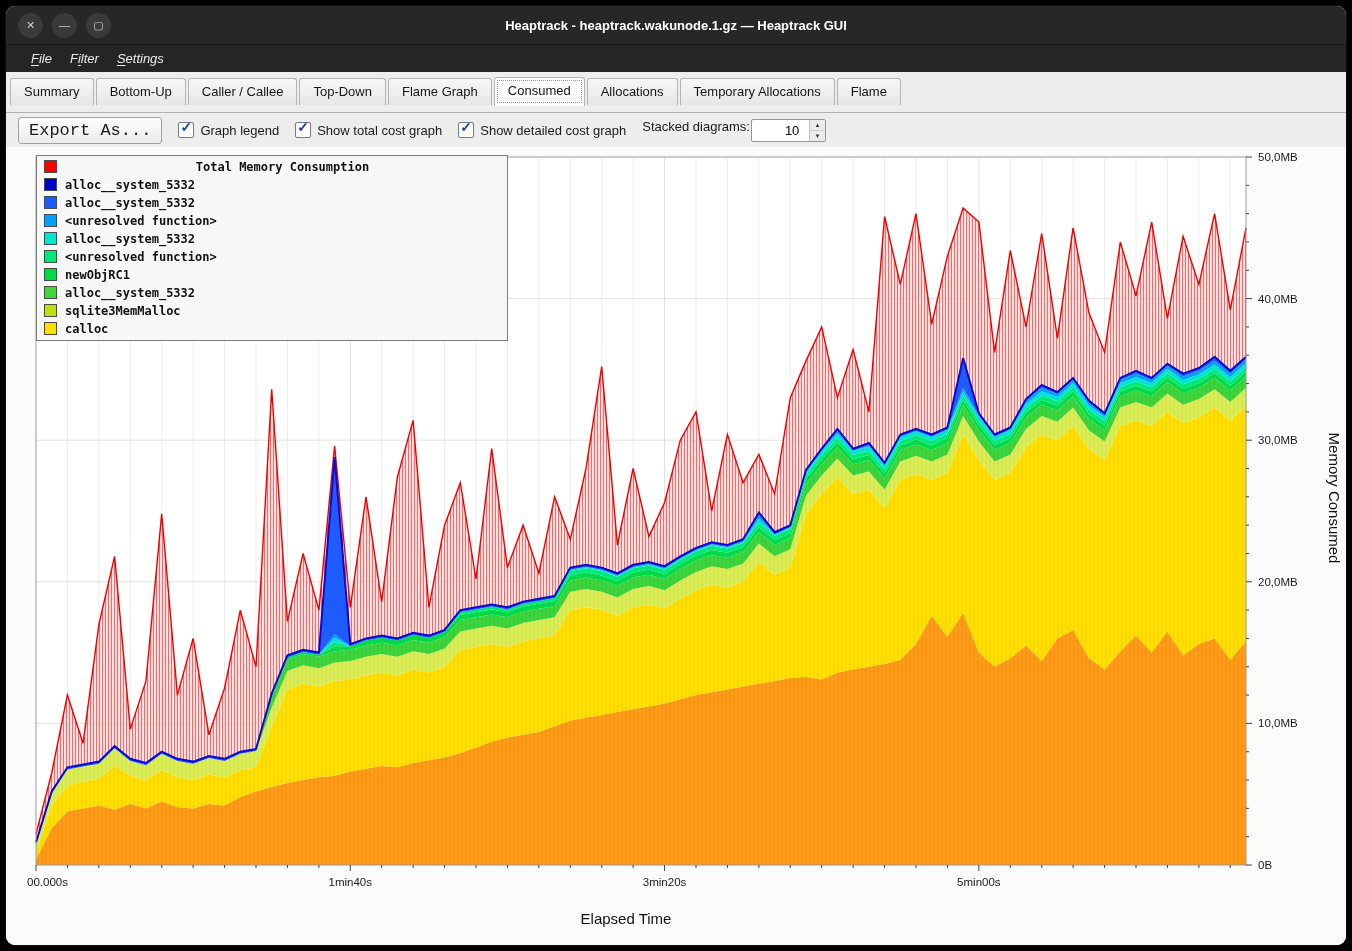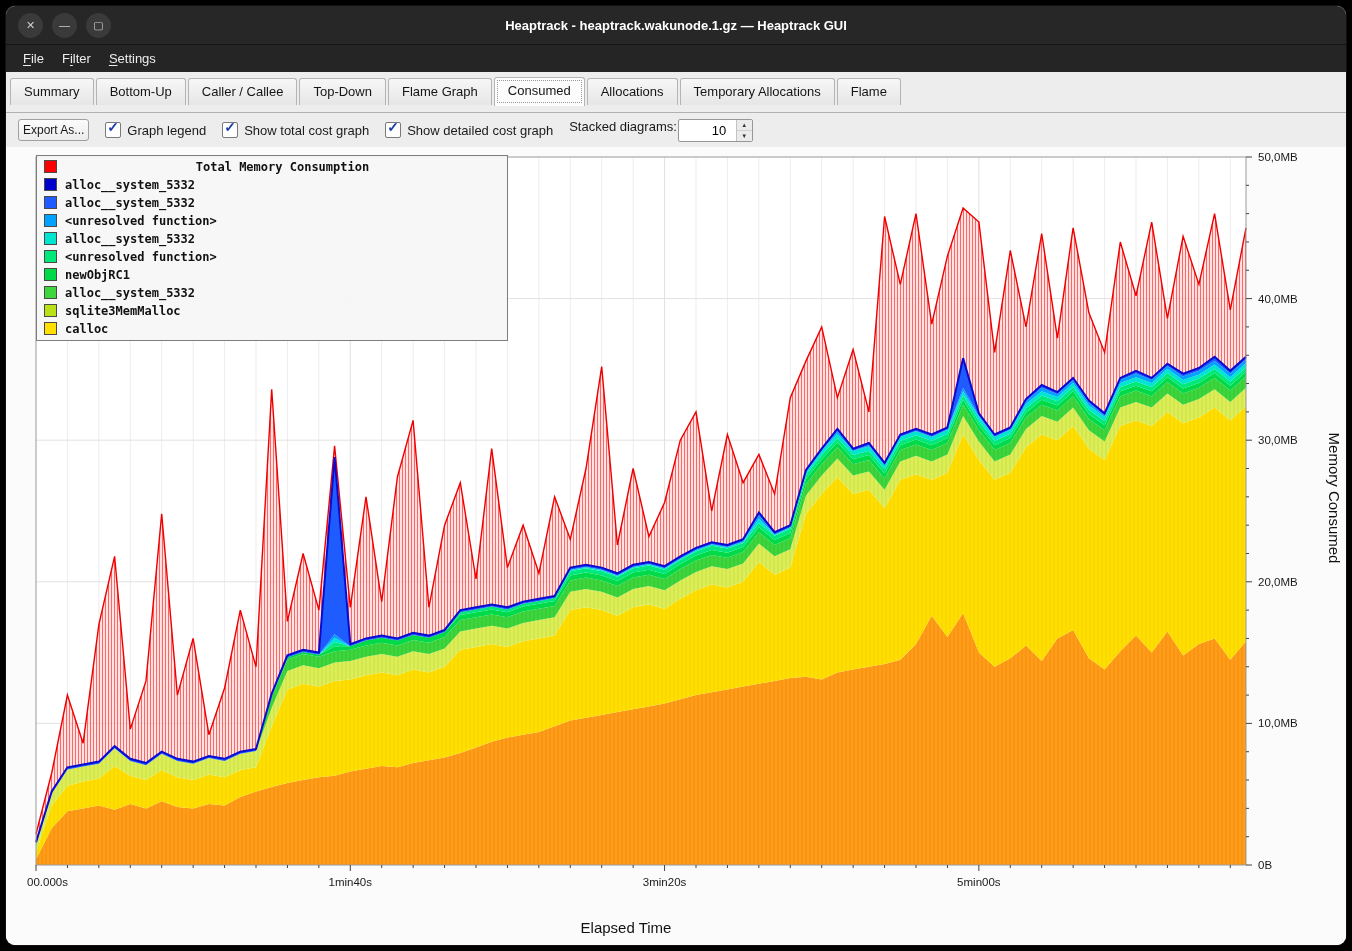--- a/index.html
+++ b/index.html
@@ -7,53 +7,53 @@
   .window{position:absolute;left:6px;top:6px;right:6px;bottom:6px;background:#fbfbfb;
     border-radius:9px;overflow:hidden;display:flex;flex-direction:column;box-shadow:0 0 0 1px #111;}
   
   .titlebar{height:38px;background:#272727;display:flex;align-items:center;justify-content:center;
     position:relative;border-bottom:1px solid #151515;flex:0 0 auto;}
   .title-text{color:#fff;font-size:13px;font-weight:bold;}
   .win-controls{position:absolute;left:12px;top:0;height:100%;display:flex;align-items:center;gap:9px;}
   .winbtn{width:25px;height:25px;border-radius:50%;background:#3a3a3a;color:#cfcfcf;font-size:11px;
     display:flex;align-items:center;justify-content:center;line-height:1;}
   
-  .menubar{height:27px;background:#252525;display:flex;align-items:center;padding:0 8px;flex:0 0 auto;}
+  .menubar{height:27px;background:#252525;display:flex;align-items:center;padding:0 16px;flex:0 0 auto;font-style:italic;}
   .menu-item{color:#ececec;font-size:13px;padding:3px 9px;}
   .menu-item u{text-underline-offset:2px;}
   
   .tabbar{background:#ededed;display:flex;align-items:flex-end;padding:5px 4px 7px 4px;
     border-bottom:1px solid #b1b1b1;gap:2px;flex:0 0 auto;}
   .tab{font-size:13px;color:#151515;padding:5px 13px 6px;background:linear-gradient(#f7f7f7,#e6e6e6);
     border:1px solid #b4b4b4;border-bottom:none;border-radius:3px 3px 0 0;white-space:nowrap;}
   .tab.active{background:#fcfcfc;margin-bottom:-1px;padding-bottom:8px;outline:1px dotted #999;outline-offset:-4px;}
   
   .toolbar{background:#ededed;display:flex;align-items:center;gap:16px;padding:5px 12px;height:34px;
     box-sizing:border-box;flex:0 0 auto;font-size:13px;color:#1a1a1a;}
-  .btn{font-family:Liberation Sans, sans-serif;font-size:12px;color:#1a1a1a;background:linear-gradient(#fcfcfc,#ececec);
-    border:1px solid #a0a0a0;border-radius:3px;padding:3px 4px;}
+  .btn{font-family:Liberation Mono, monospace;font-size:17px;color:#1a1a1a;background:linear-gradient(#fcfcfc,#ececec);
+    border:1px solid #a0a0a0;border-radius:3px;padding:3px 10px;}
   .cb-group{display:flex;align-items:center;gap:6px;}
   .cb{width:14px;height:14px;border:1px solid #7a7a7a;border-radius:2px;background:#fff;position:relative;flex:0 0 14px;}
   .cb .tick{position:absolute;left:1px;top:-4px;font-size:14px;font-weight:bold;color:#1c3fae;}
   .spin-group{display:flex;align-items:flex-start;gap:1px;}
   .spin{display:inline-flex;border:1px solid #979797;background:#fff;height:21px;border-radius:2px;overflow:hidden;padding-left:28px;}
   .spin input{border:none;width:24px;font-size:13px;font-family:inherit;padding:0 0 0 5px;outline:none;background:transparent;}
   .spin-btns{display:flex;flex-direction:column;border-left:1px solid #c2c2c2;}
   .spin-btn{flex:1;width:15px;font-size:6px;display:flex;align-items:center;justify-content:center;
     background:#ebebeb;color:#333;line-height:1;}
   .spin-btn:first-child{border-bottom:1px solid #cfcfcf;}
   
   .chart-area{flex:1;position:relative;background:#fbfbfb;}
   #chart-svg{position:absolute;left:2px;top:2px;}
   .legend{position:absolute;left:30px;top:8px;width:470px;background:rgba(246,246,246,0.92);
     border:1px solid #7d7d7d;font-family:"DejaVu Sans Mono",monospace;font-size:12px;color:#111;padding:2px 0;}
   .lg-row{display:flex;gap:8px;padding:2px 7px;font-weight:bold;}
   .sw{width:13px;height:13px;border:1px solid #4a4a4a;flex:0 0 13px;box-sizing:border-box;}
   .lg-title{flex:1;text-align:center;}
-  .xlabel{position:absolute;left:0;right:100px;bottom:9px;text-align:center;font-size:15px;color:#111;}
+  .xlabel{position:absolute;left:0;right:100px;bottom:18px;text-align:center;font-size:15px;color:#111;}
   .ylabel{position:absolute;right:3px;top:44%;transform:translateY(-50%);writing-mode:vertical-rl;
     font-size:15px;color:#111;}
 </style>
 </head>
 <body>
 
 <div class="window">
 
   <div class="titlebar">
     <div class="win-controls">

